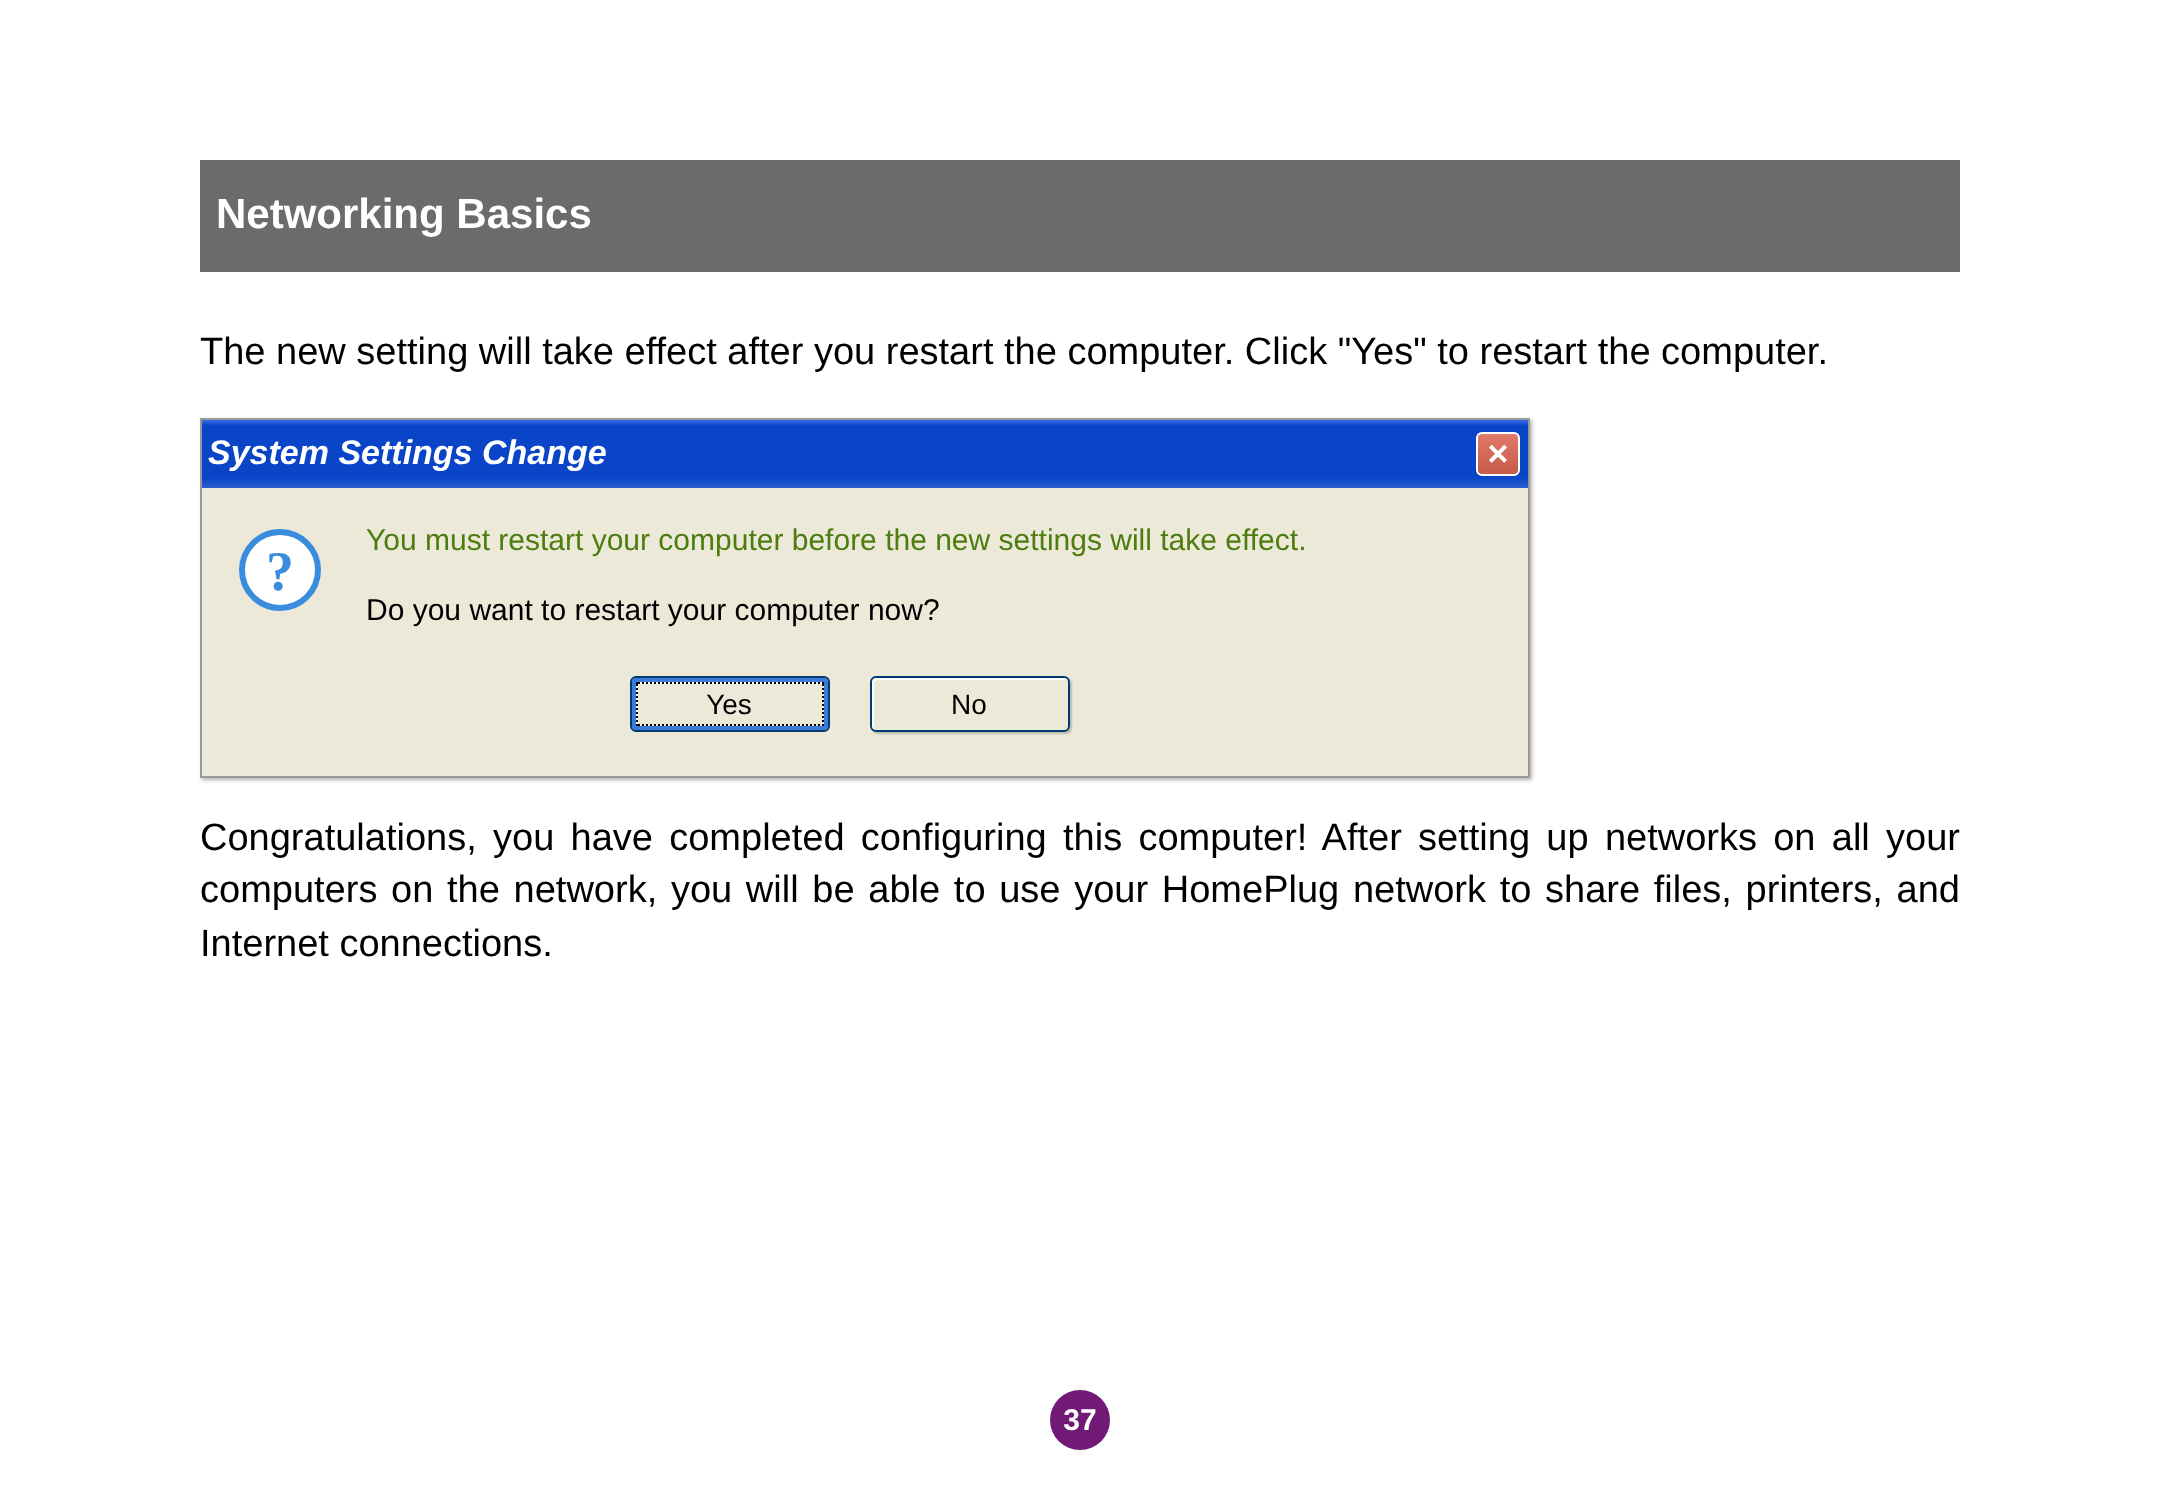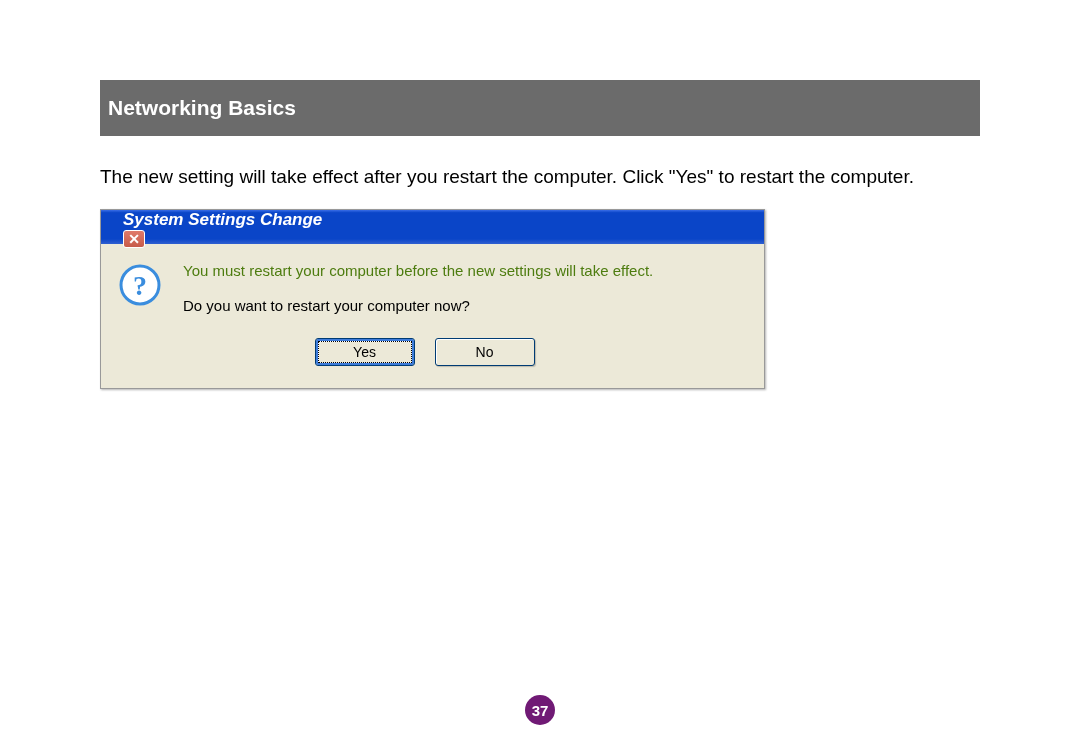--- a/index.html
+++ b/index.html
@@ -36,29 +36,29 @@
     }
     .dialog-box {
       margin-top: 18px;
       width: 665px;
       border: 1px solid #999;
       background: #ece9d8;
       box-shadow: 1px 1px 2px rgba(0,0,0,0.3);
     }
     .dialog-titlebar {
       display: flex;
+      align-items: center;
       justify-content: space-between;
       height: 34px;
-      padding: 0 4px 0 22px;
+      padding: 0 4px 0 3px;
       background: linear-gradient(to bottom, #3a6ee7 0%, #0a45c8 8%, #0a45c8 85%, #2f5fd0 100%);
       color: #ffffff;
       font-weight: bold;
       font-size: 17px;
       font-style: italic;
-      flex-direction: column;
     }
     .close-btn {
       width: 22px;
       height: 22px;
       background: linear-gradient(to bottom, #e07a6a, #c65b4a);
       border: 1px solid #fff;
       border-radius: 3px;
       color: #fff;
       display: flex;
       align-items: center;
@@ -157,18 +157,19 @@
         <p class="msg-line1">You must restart your computer before the new settings will take effect.</p>
         <p class="msg-line2">Do you want to restart your computer now?</p>
       </div>
     </div>
     <div class="dialog-buttons">
       <button class="xp-button default">Yes</button>
       <button class="xp-button">No</button>
     </div>
   </div>
 
+  <p class="body-text-bottom">Congratulations, you have completed configuring this computer! After setting up networks on all your computers on the network, you will be able to use your HomePlug network to share files, printers, and Internet connections.</p>
 
 </div>
 
 <div class="page-number-circle">
   <span>37</span>
 </div>
 
 </body></html>

